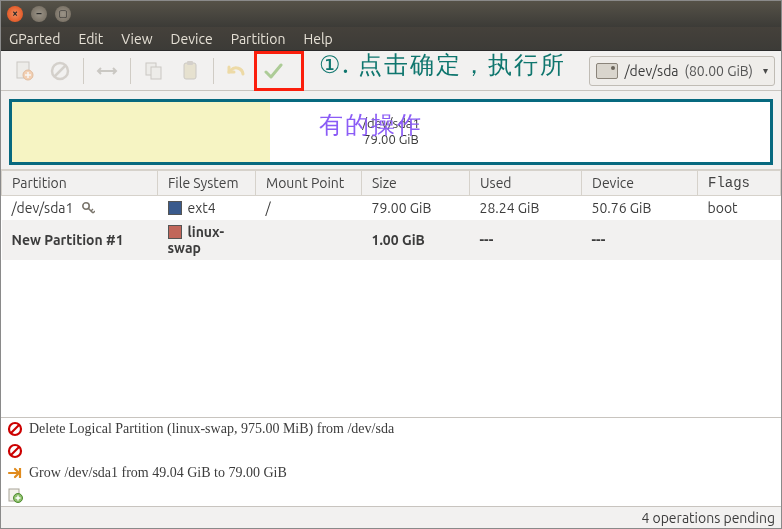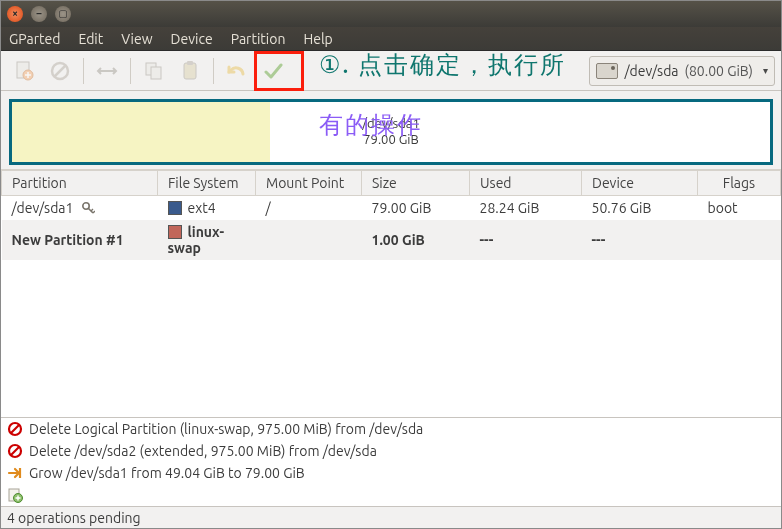--- a/index.html
+++ b/index.html
@@ -25,32 +25,32 @@
 .chev { font-size: 10px; color: #4a4a4a; margin-left: 4px; }
 .visual-area { padding: 8px 8px 4px 8px; background: #f2f1f0; }
 .disk-vis { border: 3px solid #07697f; height: 66px; display: flex; background: #fff; position: relative; }
 .part-seg { display: flex; flex-direction: column; align-items: center; justify-content: center; font-size: 13px; }
 .seg1 { flex: 0 0 34%; background: #f6f4c3; border-right: 0; }
 .seg2 { flex: 1; background: #fff; }
 .seg-label { color: #3a3a3a; text-align: center; line-height: 1.2; }
 .table { width: 100%; border-collapse: collapse; background: #fff; font-size: 14px; }
 .table th { text-align: left; font-weight: normal; background: #f2f1f0; border: 1px solid #d6d2cb; padding: 4px 10px; color: #444; }
 .table th.num, .table td.num { text-align: left; }
-.table th.ctr, .table td.ctr { text-align: center; }
+.table th.ctr, .table td.ctr { text-align: left; font-family: Liberation Mono, monospace; }
 .table td { padding: 4px 10px; border-bottom: 0; }
 .table tr.row-sel td { background: #f2f1f0; font-weight: bold; }
 .swatch { display: inline-block; width: 14px; height: 14px; margin-right: 6px; vertical-align: -2px; border: 1px solid #555; }
 .sw-ext4 { background: #3a5a8c; }
 .sw-swap { background: #c1665a; }
 .key-icon { display:inline-block; width:14px; height:14px; margin-left:4px; vertical-align:-2px; }
 .table-area { flex: 1; background: #fff; border-top: 1px solid #d6d2cb; overflow: hidden; }
-.ops { border-top: 1px solid #c8c4bf; background: #fff; font-size: 14px; }
+.ops { border-top: 1px solid #c8c4bf; background: #fff; font-size: 14px; font-family: Liberation Serif, serif; }
 .ops-row { display: flex; align-items: center; gap: 6px; padding: 3px 6px; }
 .ops-row svg, .ops-row .op-ico { width: 16px; height: 16px; flex: 0 0 16px; }
-.status { height: 22px; background: #f2f1f0; border-top: 1px solid #c8c4bf; padding: 2px 6px; font-size: 14px; display: flex; align-items: center; }
+.status { height: 22px; background: #f2f1f0; border-top: 1px solid #c8c4bf; padding: 2px 6px; font-size: 14px; display: flex; align-items: center; justify-content: flex-end; }
 .rel { position: relative; }
 </style>
 </head>
 <body>
 
 <div class="window rel">
 
   <div class="titlebar">
     <span class="win-btn win-close">×</span>
     <span class="win-btn win-min">–</span>
@@ -195,21 +195,20 @@
           <circle cx="8" cy="8" r="6" fill="none" stroke="#cc0000" stroke-width="2.2"></circle>
           <line x1="3.5" y1="12.5" x2="12.5" y2="3.5" stroke="#cc0000" stroke-width="2.2"></line>
         </svg>
       <span>Delete Logical Partition (linux-swap, 975.00 MiB) from /dev/sda</span>
     </div>
     <div class="ops-row">
       <svg class="op-ico">
           <circle cx="8" cy="8" r="6" fill="none" stroke="#cc0000" stroke-width="2.2"></circle>
           <line x1="3.5" y1="12.5" x2="12.5" y2="3.5" stroke="#cc0000" stroke-width="2.2"></line>
         </svg>
-      <span>Delete /dev/sda2 (extended, 975.00 MiB) from /dev/sda</span>
     </div>
     <div class="ops-row">
       <svg class="op-ico">
           <path d="M2 8h9M8 4l4 4-4 4" fill="none" stroke="#e08b1e" stroke-width="2.2" stroke-linecap="round" stroke-linejoin="round"></path>
           <line x1="13" y1="3" x2="13" y2="13" stroke="#e08b1e" stroke-width="2.2"></line>
         </svg>
       <span>Grow /dev/sda1 from 49.04 GiB to 79.00 GiB</span>
     </div>
     <div class="ops-row">
       <svg class="op-ico">

